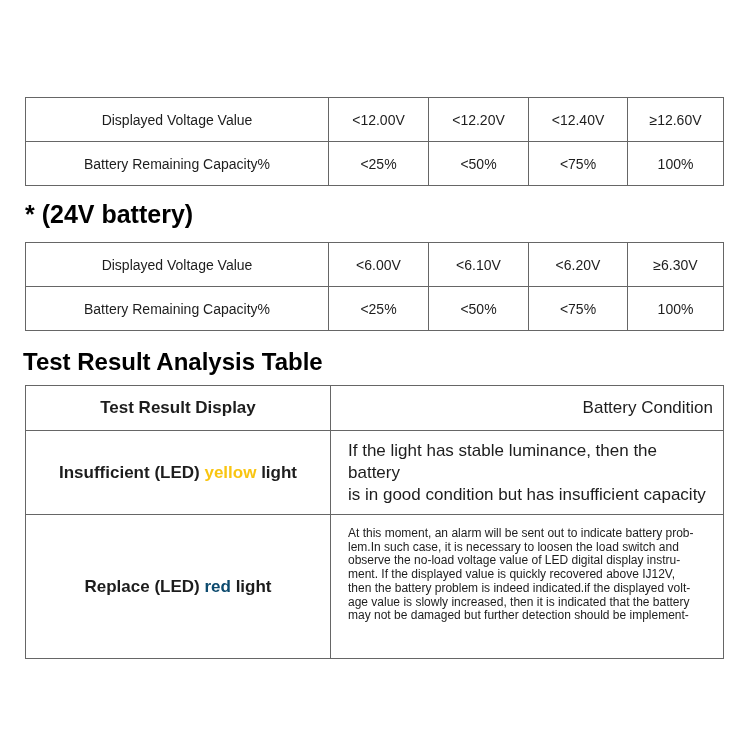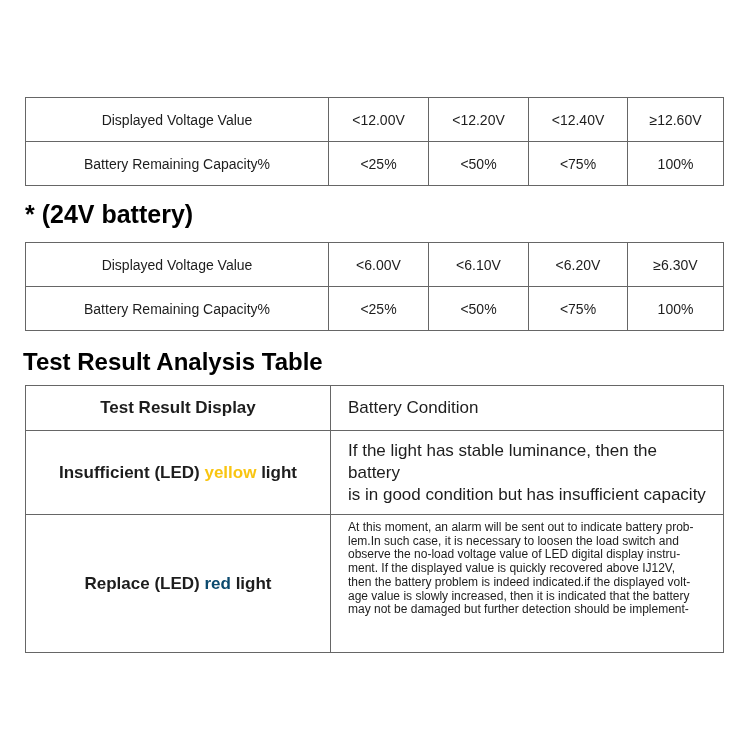--- a/index.html
+++ b/index.html
@@ -43,27 +43,27 @@
   .atable { top: 385px; font-size: 17px; }
   .atable td.left {
     text-align: center; vertical-align: middle; font-weight: bold;
   }
   .atable td.right {
     text-align: left; vertical-align: middle;
     padding-left: 17px; padding-right: 10px;
     white-space: pre-line; line-height: 22px;
   }
   .atable tr.head td { height: 42px; }
-  .atable tr.head td.right { font-weight: normal; white-space: nowrap; }
+  .atable tr.head td.right { font-weight: normal; white-space: nowrap; text-align: right; }
   .atable tr.row-enough td { height: 79px; }
   .atable tr.row-insufficient td { height: 81px; }
   .atable tr.row-replace td { height: 130px; }
   .atable tr.row-replace td.right {
     vertical-align: top;
-    padding-top: 6px; padding-right: 6px;
+    padding-top: 12px; padding-right: 6px;
     font-size: 12px; line-height: 13.7px;
   }
 </style>
 </head>
 <body>
 
 <div class="page">
 
 
   <table id="t-12v" class="vtable">

